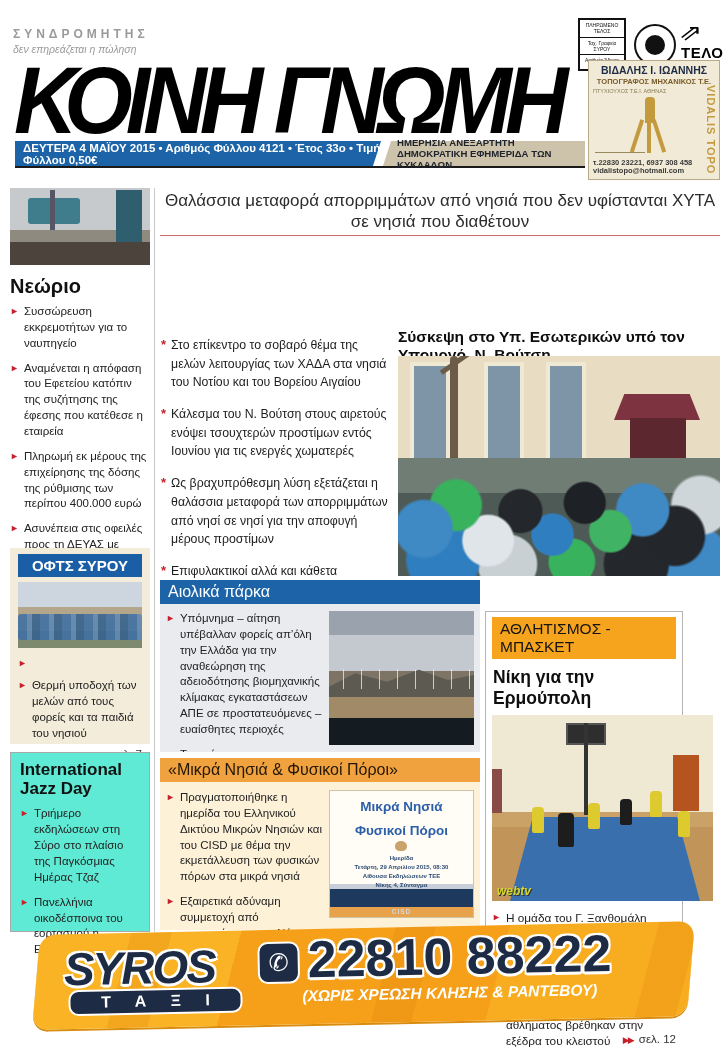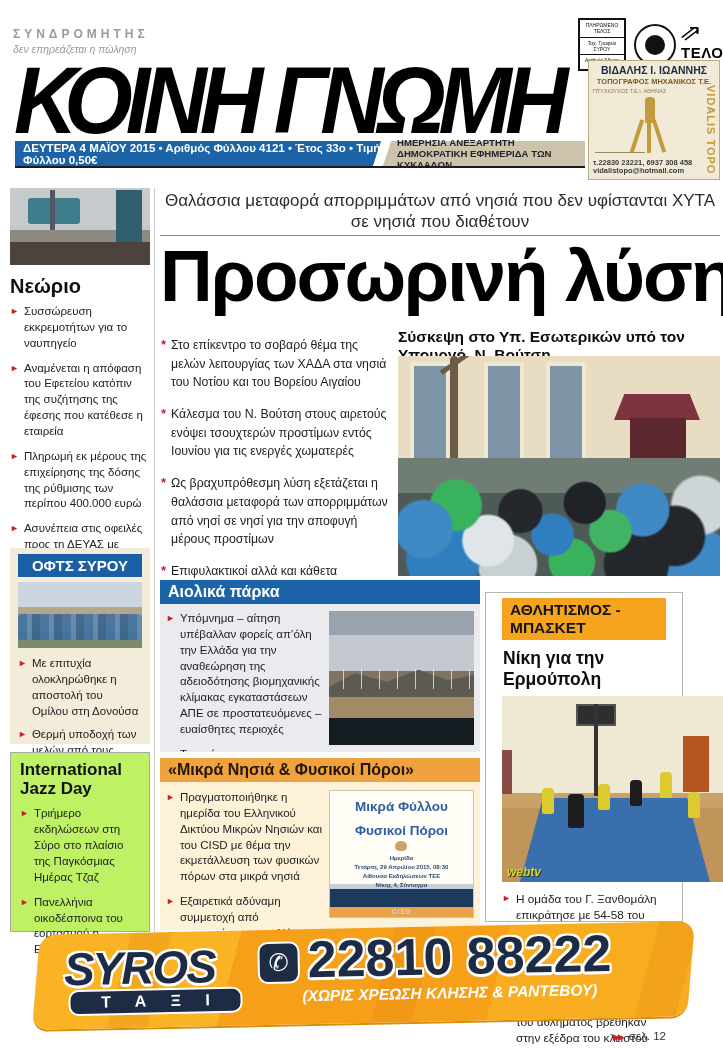--- a/index.html
+++ b/index.html
@@ -76,21 +76,21 @@
   .side-rule { border-top:1px solid #bbb; margin:4px 0 0 0; }
 
   .ofts { position:absolute; left:10px; top:548px; width:140px; height:196px; background:#f3ecda; padding:6px 8px; }
   .ofts .hdr { background:#1a5fa6; color:#fff; font-weight:bold; font-size:15px; text-align:center; padding:3px 0; }
   .photo-ofts { width:124px; height:66px; margin-top:5px; position:relative; overflow:hidden;
     background:linear-gradient(#cdd6de 0 38%, #b4a68b 38% 58%, #9aa384 58% 74%, #7d8a6d 74% 100%); }
   .photo-ofts .crowd { position:absolute; left:0; bottom:8px; width:100%; height:26px;
     background:repeating-linear-gradient(90deg,#3c6ea5 0 9px,#5d87b5 9px 14px,#32608f 14px 22px); border-radius:3px; opacity:.85; }
   .ofts .b { margin-top:8px; margin-bottom:6px; }
 
-  .jazz { position:absolute; left:10px; top:752px; width:140px; height:180px; background:#bef264; border:1px solid #a9a9a9; padding:8px 9px; }
+  .jazz { position:absolute; left:10px; top:752px; width:140px; height:180px; background:#5eead4; border:1px solid #a9a9a9; padding:8px 9px; }
   .jazz .t { font-weight:bold; font-size:17px; color:#111; line-height:1.1; }
 
   
   .overline { position:absolute; left:160px; top:190px; width:560px; text-align:center;
     font-size:17px; color:#2c2c2c; line-height:1.25; }
   .redrule { position:absolute; left:160px; top:235px; width:560px; border-top:1.5px solid #c86a6a; }
   .headline { position:absolute; left:160px; top:234px; width:560px; text-align:center;
     font-size:73px; font-weight:bold; color:#000; letter-spacing:-2px; white-space:nowrap; }
 
   .lead-bullets { position:absolute; left:161px; top:336px; width:232px; }
@@ -124,21 +124,21 @@
       radial-gradient(circle at 14% 86%, #2f7fc0 0 12%, transparent 13%),
       radial-gradient(circle at 34% 90%, #c9d0d4 0 12%, transparent 13%),
       radial-gradient(circle at 54% 88%, #39b25e 0 11%, transparent 12%),
       radial-gradient(circle at 74% 90%, #24272b 0 12%, transparent 13%),
       radial-gradient(circle at 92% 88%, #3f89c4 0 11%, transparent 12%),
       linear-gradient(#6f7d74 0 30%, #4e5a55 30% 100%);
   }
 
   
   .sec { position:absolute; overflow:hidden; }
-  .sec-hdr { font-weight:bold; font-size:16px; padding:3px 8px; }
+  .sec-hdr { font-weight:normal; font-size:16px; padding:3px 8px; }
   .aiolika { left:160px; top:580px; width:320px; height:172px; background:#e9ebee; }
   .aiolika .sec-hdr { background:#1c64a7; color:#fff; }
   .aiolika .cols { display:flex; padding:7px 6px 0 6px; gap:6px; }
   .aiolika .bl { width:158px; }
   .photo-wind { width:146px; height:134px; position:relative; overflow:hidden;
     background:linear-gradient(#9aa3ad 0 18%, #c3c9cf 18% 45%, #7d7466 45% 62%, #a08a67 62% 80%, #141c22 80% 100%); }
   .photo-wind .ridge { position:absolute; left:0; top:52px; width:100%; height:34px; background:#5d5a52;
     clip-path:polygon(0 70%,18% 30%,40% 55%,62% 20%,82% 50%,100% 35%,100% 100%,0 100%); }
   .photo-wind .turbines { position:absolute; left:0; top:58px; width:100%; height:20px;
     background:repeating-linear-gradient(90deg, transparent 0 14px, #e8e8e8 14px 15.5px, transparent 15.5px 18px); opacity:.8; }
@@ -148,21 +148,21 @@
   .mikra .cols { display:flex; padding:8px 6px 0 6px; gap:6px; }
   .mikra .bl { width:158px; }
   .slide { width:146px; height:128px; background:linear-gradient(#fffdf6 0 74%, #c8cfd8 74% 78%, #1d3a5e 78% 92%, #e8a24b 92% 100%);
     border:1px solid #cfc4a6; text-align:center; position:relative; }
   .slide .st { color:#2b5fa8; font-weight:bold; font-size:13.5px; line-height:1.15; margin-top:8px; }
   .slide .shell { width:12px; height:10px; background:#c9a36a; border-radius:50% 50% 40% 40%; margin:3px auto; }
   .slide .sl { color:#2b4a74; font-size:6px; font-weight:bold; line-height:1.5; }
   .slide .logos { position:absolute; left:0; bottom:2px; width:100%; color:#cfd8e6; font-size:6.5px; font-weight:bold; letter-spacing:1px; }
 
   
-  .sports { position:absolute; left:485px; top:592px; width:198px; height:330px; background:#fff; border:1px solid #b5b5b5; padding:5px 16px; }
+  .sports { position:absolute; left:485px; top:611px; width:198px; height:330px; background:#fff; border:1px solid #b5b5b5; padding:5px 6px; }
   .sports .sec-hdr { background:#f6a41e; color:#141414; font-size:15.5px; }
   .sports .hl { font-weight:bold; font-size:17.5px; color:#0e0e0e; margin:8px 0 6px 1px; }
   .photo-bb { width:221px; height:186px; position:relative; overflow:hidden;
     background:linear-gradient(#efe9d4 0 52%, #caa268 52% 60%, #c1955a 60% 100%); }
   .photo-bb .court { position:absolute; left:18px; bottom:0; width:190px; height:84px; background:#3a6fae;
     clip-path:polygon(12% 0,88% 0,100% 100%,0 100%); }
   .photo-bb .pad { position:absolute; left:0; top:54px; width:10px; height:44px; background:#8a4a46; }
   .photo-bb .door { position:absolute; right:14px; top:40px; width:26px; height:56px; background:#b5541e; }
   .photo-bb .pole { position:absolute; left:92px; top:8px; width:4px; height:92px; background:#333; }
   .photo-bb .board { position:absolute; left:74px; top:8px; width:40px; height:22px; background:#2e2e2e; border:2px solid #555; }
@@ -279,21 +279,20 @@
     <div class="side-rule"></div>
   </div>
 
   <div class="ofts">
     <div class="hdr">ΟΦΤΣ ΣΥΡΟΥ</div>
     <div class="photo-ofts">
         <div class="crowd"></div>
       </div>
     <div class="b">
       <span class="tri">►</span>
-      <span>Με επιτυχία ολοκληρώθηκε η αποστολή του Ομίλου στη Δονούσα</span>
       </div>
     <div class="b">
       <span class="tri">►</span>
       <span>Θερμή υποδοχή των μελών από τους φορείς και τα παιδιά του νησιού</span>
       </div>
     <div class="refline">
       <span class="arr">▶▶</span>
       <span>σελ. 7</span></div>
   </div>
 
@@ -311,21 +310,20 @@
     <div class="refline">
       <span class="arr">▶▶</span>
       <span>σελ. 6</span></div>
   </div>
 
   <div class="overline">
     <div>Θαλάσσια μεταφορά απορριμμάτων από νησιά που δεν υφίστανται ΧΥΤΑ</div>
     <div>σε νησιά που διαθέτουν</div>
   </div>
   <div class="redrule"></div>
-  <div class="headline">Προσωρινή λύση</div>
 
   <div class="lead-bullets">
     <div class="b">
       <span class="star">*</span>
       <span>Στο επίκεντρο το σοβαρό θέμα της μελών λειτουργίας των ΧΑΔΑ στα νησιά του Νοτίου και του Βορείου Αιγαίου</span>
       </div>
     <div class="b">
       <span class="star">*</span>
       <span>Κάλεσμα του Ν. Βούτση στους αιρετούς ενόψει τσουχτερών προστίμων εντός Ιουνίου για τις ενεργές χωματερές</span>
       </div>
@@ -387,21 +385,21 @@
           <span class="tri">►</span>
           <span>Πραγματοποιήθηκε η ημερίδα του Ελληνικού Δικτύου Μικρών Νησιών και του CISD με θέμα την εκμετάλλευση των φυσικών πόρων στα μικρά νησιά</span>
           </div>
         <div class="b">
           <span class="tri">►</span>
           <span>Εξαιρετικά αδύναμη συμμετοχή από εκπροσώπους του Νότιου Αιγαίου</span>
           </div>
 
       </div>
       <div class="slide">
-        <div class="st">Μικρά Φύλλου</div>
+        <div class="st">Μικρά Νησιά</div>
         <div class="st">Φυσικοί Πόροι</div>
         <div class="shell"></div>
         <div class="sl">Ημερίδα</div>
         <div class="sl">Τετάρτη, 29 Απριλίου 2015, 08:30</div>
         <div class="sl">Αίθουσα Εκδηλώσεων ΤΕΕ</div>
         <div class="sl">Νίκης 4, Σύνταγμα</div>
         <div class="logos">CISD</div>
       </div>
     </div>
   </div>

